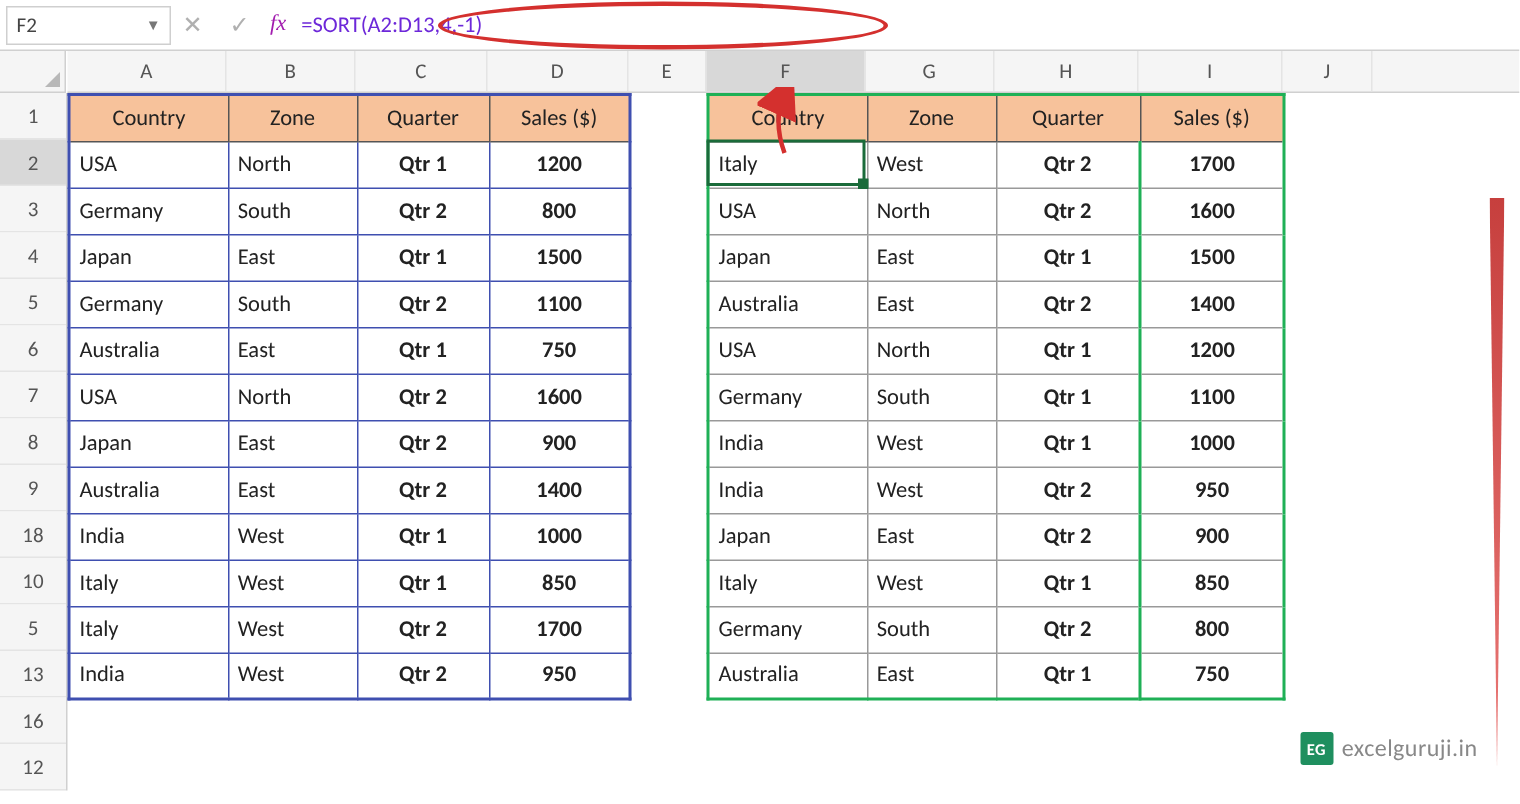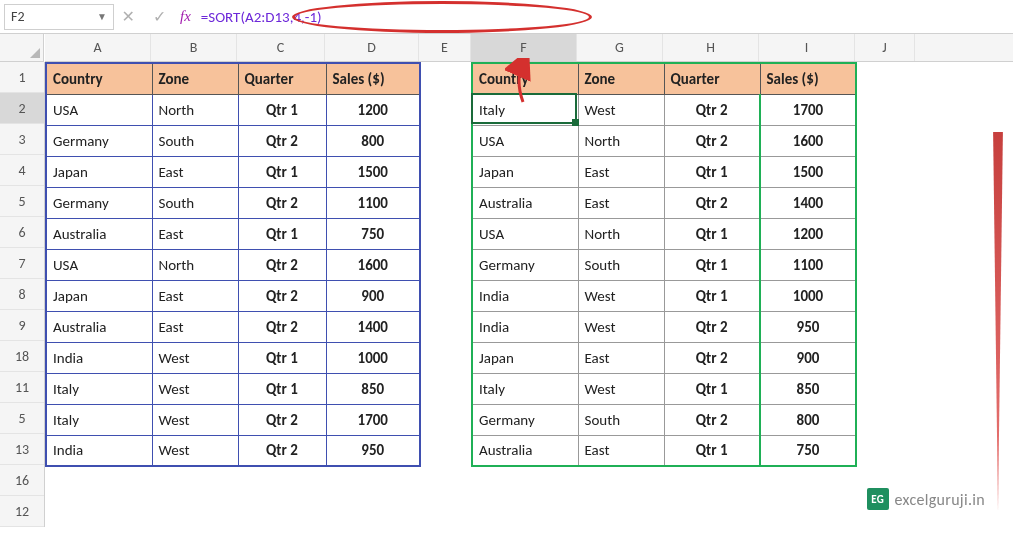--- a/index.html
+++ b/index.html
@@ -125,22 +125,22 @@
     position:absolute;
   }
   table.tbl td, table.tbl th {
     height:31px;
     padding:0 6px;
     font-size:15px;
     background:#fff;
   }
   table.tbl th {
     background:#f7c29b;
-    font-weight:bold;
-    text-align:left;
+    font-weight:normal;
+    text-align:center;
     border:1px solid #555;
   }
   .tbl1 { left:0; top:0; border:2px solid #3f4fb0; }
   .tbl1 td { border:1px solid #3f4fb0; }
   .tbl2 { left:426px; top:0; border:2px solid #1fb056; }
   .tbl2 td { border:1px solid #999; }
   .tbl2 td.ic { border-left:2px solid #1fb056; border-right:2px solid #1fb056; }
   .tbl2 tr:last-child td.ic { border-bottom:2px solid #1fb056; }
   .tc { text-align:center;font-weight:bold; }
   .active-cell {
@@ -218,21 +218,21 @@
         <div class="rh">1</div>
         <div class="rh sel">2</div>
         <div class="rh">3</div>
         <div class="rh">4</div>
         <div class="rh">5</div>
         <div class="rh">6</div>
         <div class="rh">7</div>
         <div class="rh">8</div>
         <div class="rh">9</div>
         <div class="rh">18</div>
-        <div class="rh">11</div>
+        <div class="rh">10</div>
         <div class="rh">5</div>
         <div class="rh">13</div>
         <div class="rh">16</div>
         <div class="rh">12</div>
       </div>
   </div>
   <div class="cols">
     <div class="col-headers" id="colHeaders">
         <div class="ch wA">A</div>
         <div class="ch wB">B</div>

